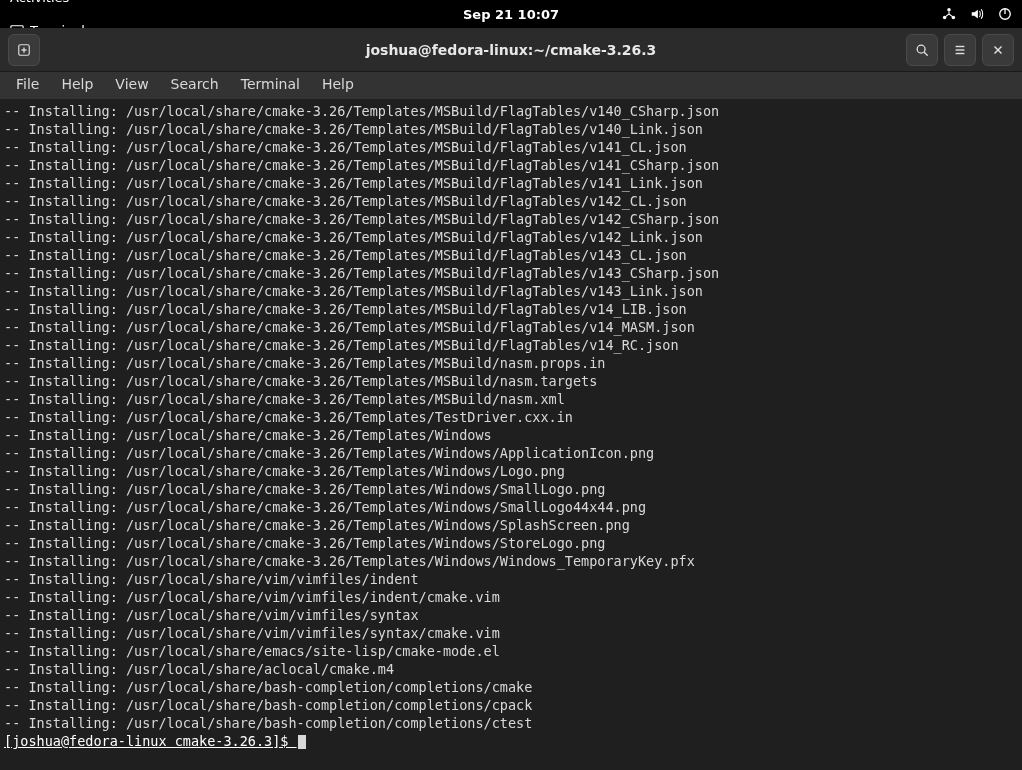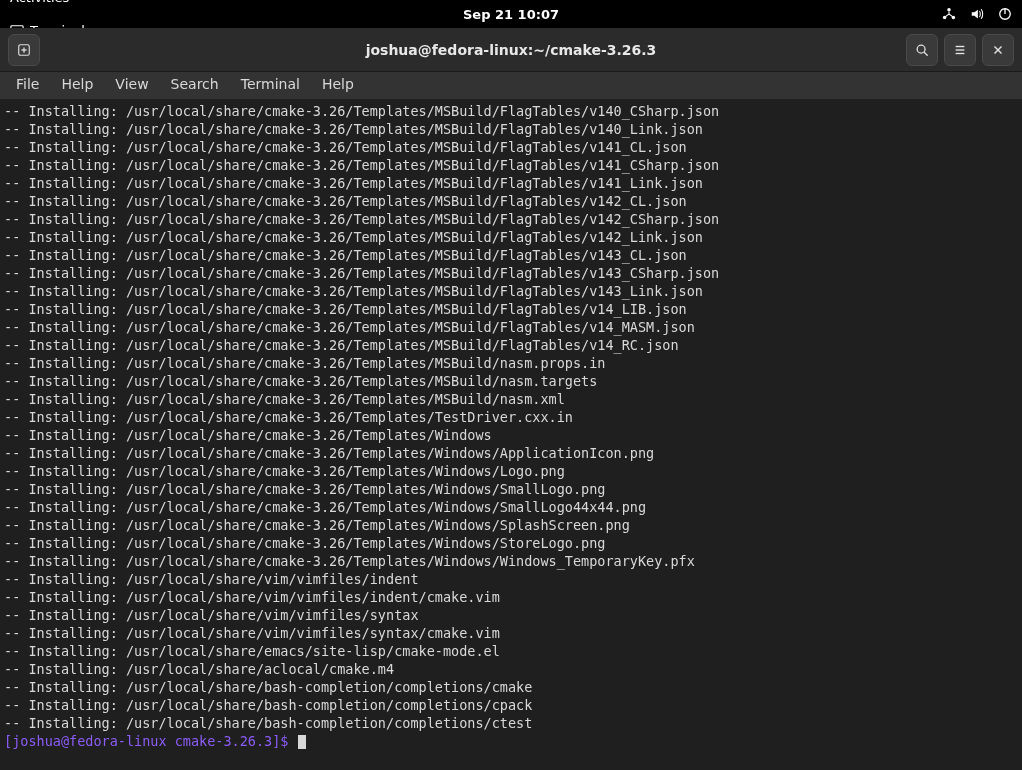--- a/index.html
+++ b/index.html
@@ -94,21 +94,21 @@
       background: #1f1f1f;
       padding: 2px 4px;
       font-family: 'DejaVu Sans Mono', 'Liberation Mono', monospace;
       font-size: 13.5px;
       line-height: 18px;
       color: #d8d8d8;
       overflow: hidden;
       white-space: pre;
     }
     .term-line { white-space: pre; }
-    .prompt-line { color: #8b5cf6; }
+    .prompt-line { color: #ffffff; text-decoration: underline; }
     .cursor {
       display:inline-block;
       width: 8px;
       height: 14px;
       background: #d8d8d8;
       vertical-align: text-bottom;
       margin-left: 1px;
     }
   </style>
 </head>

